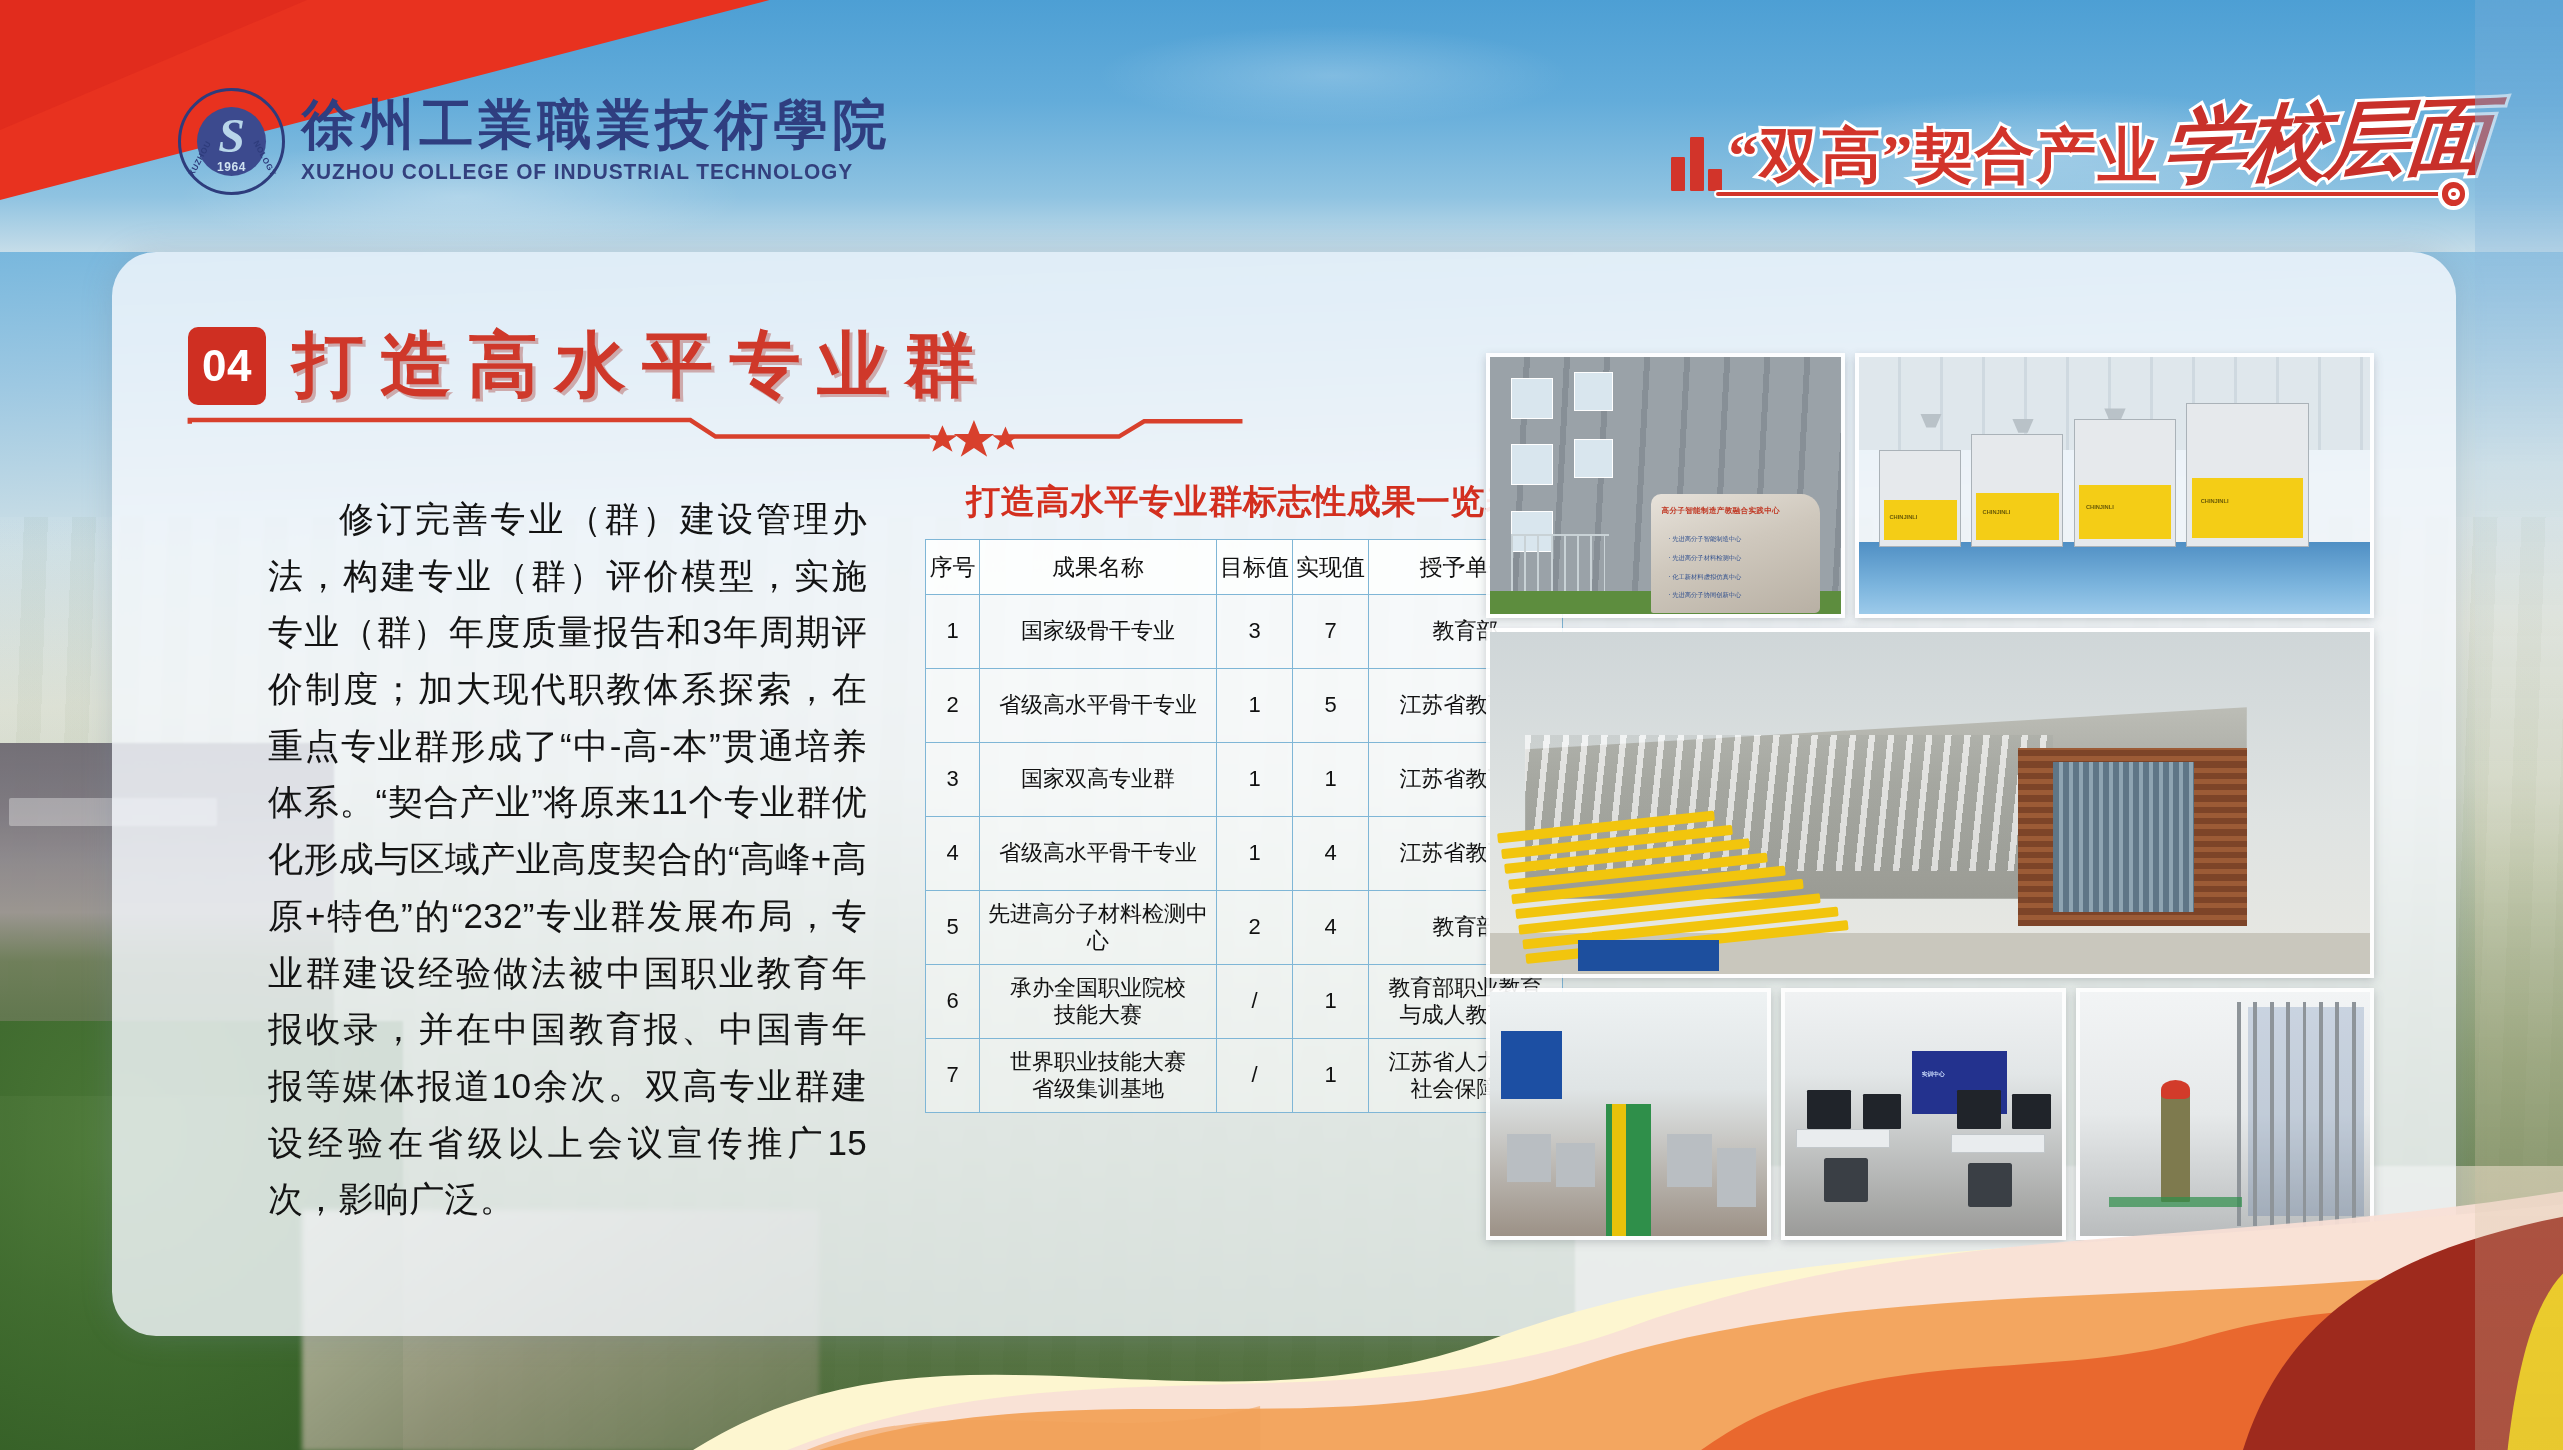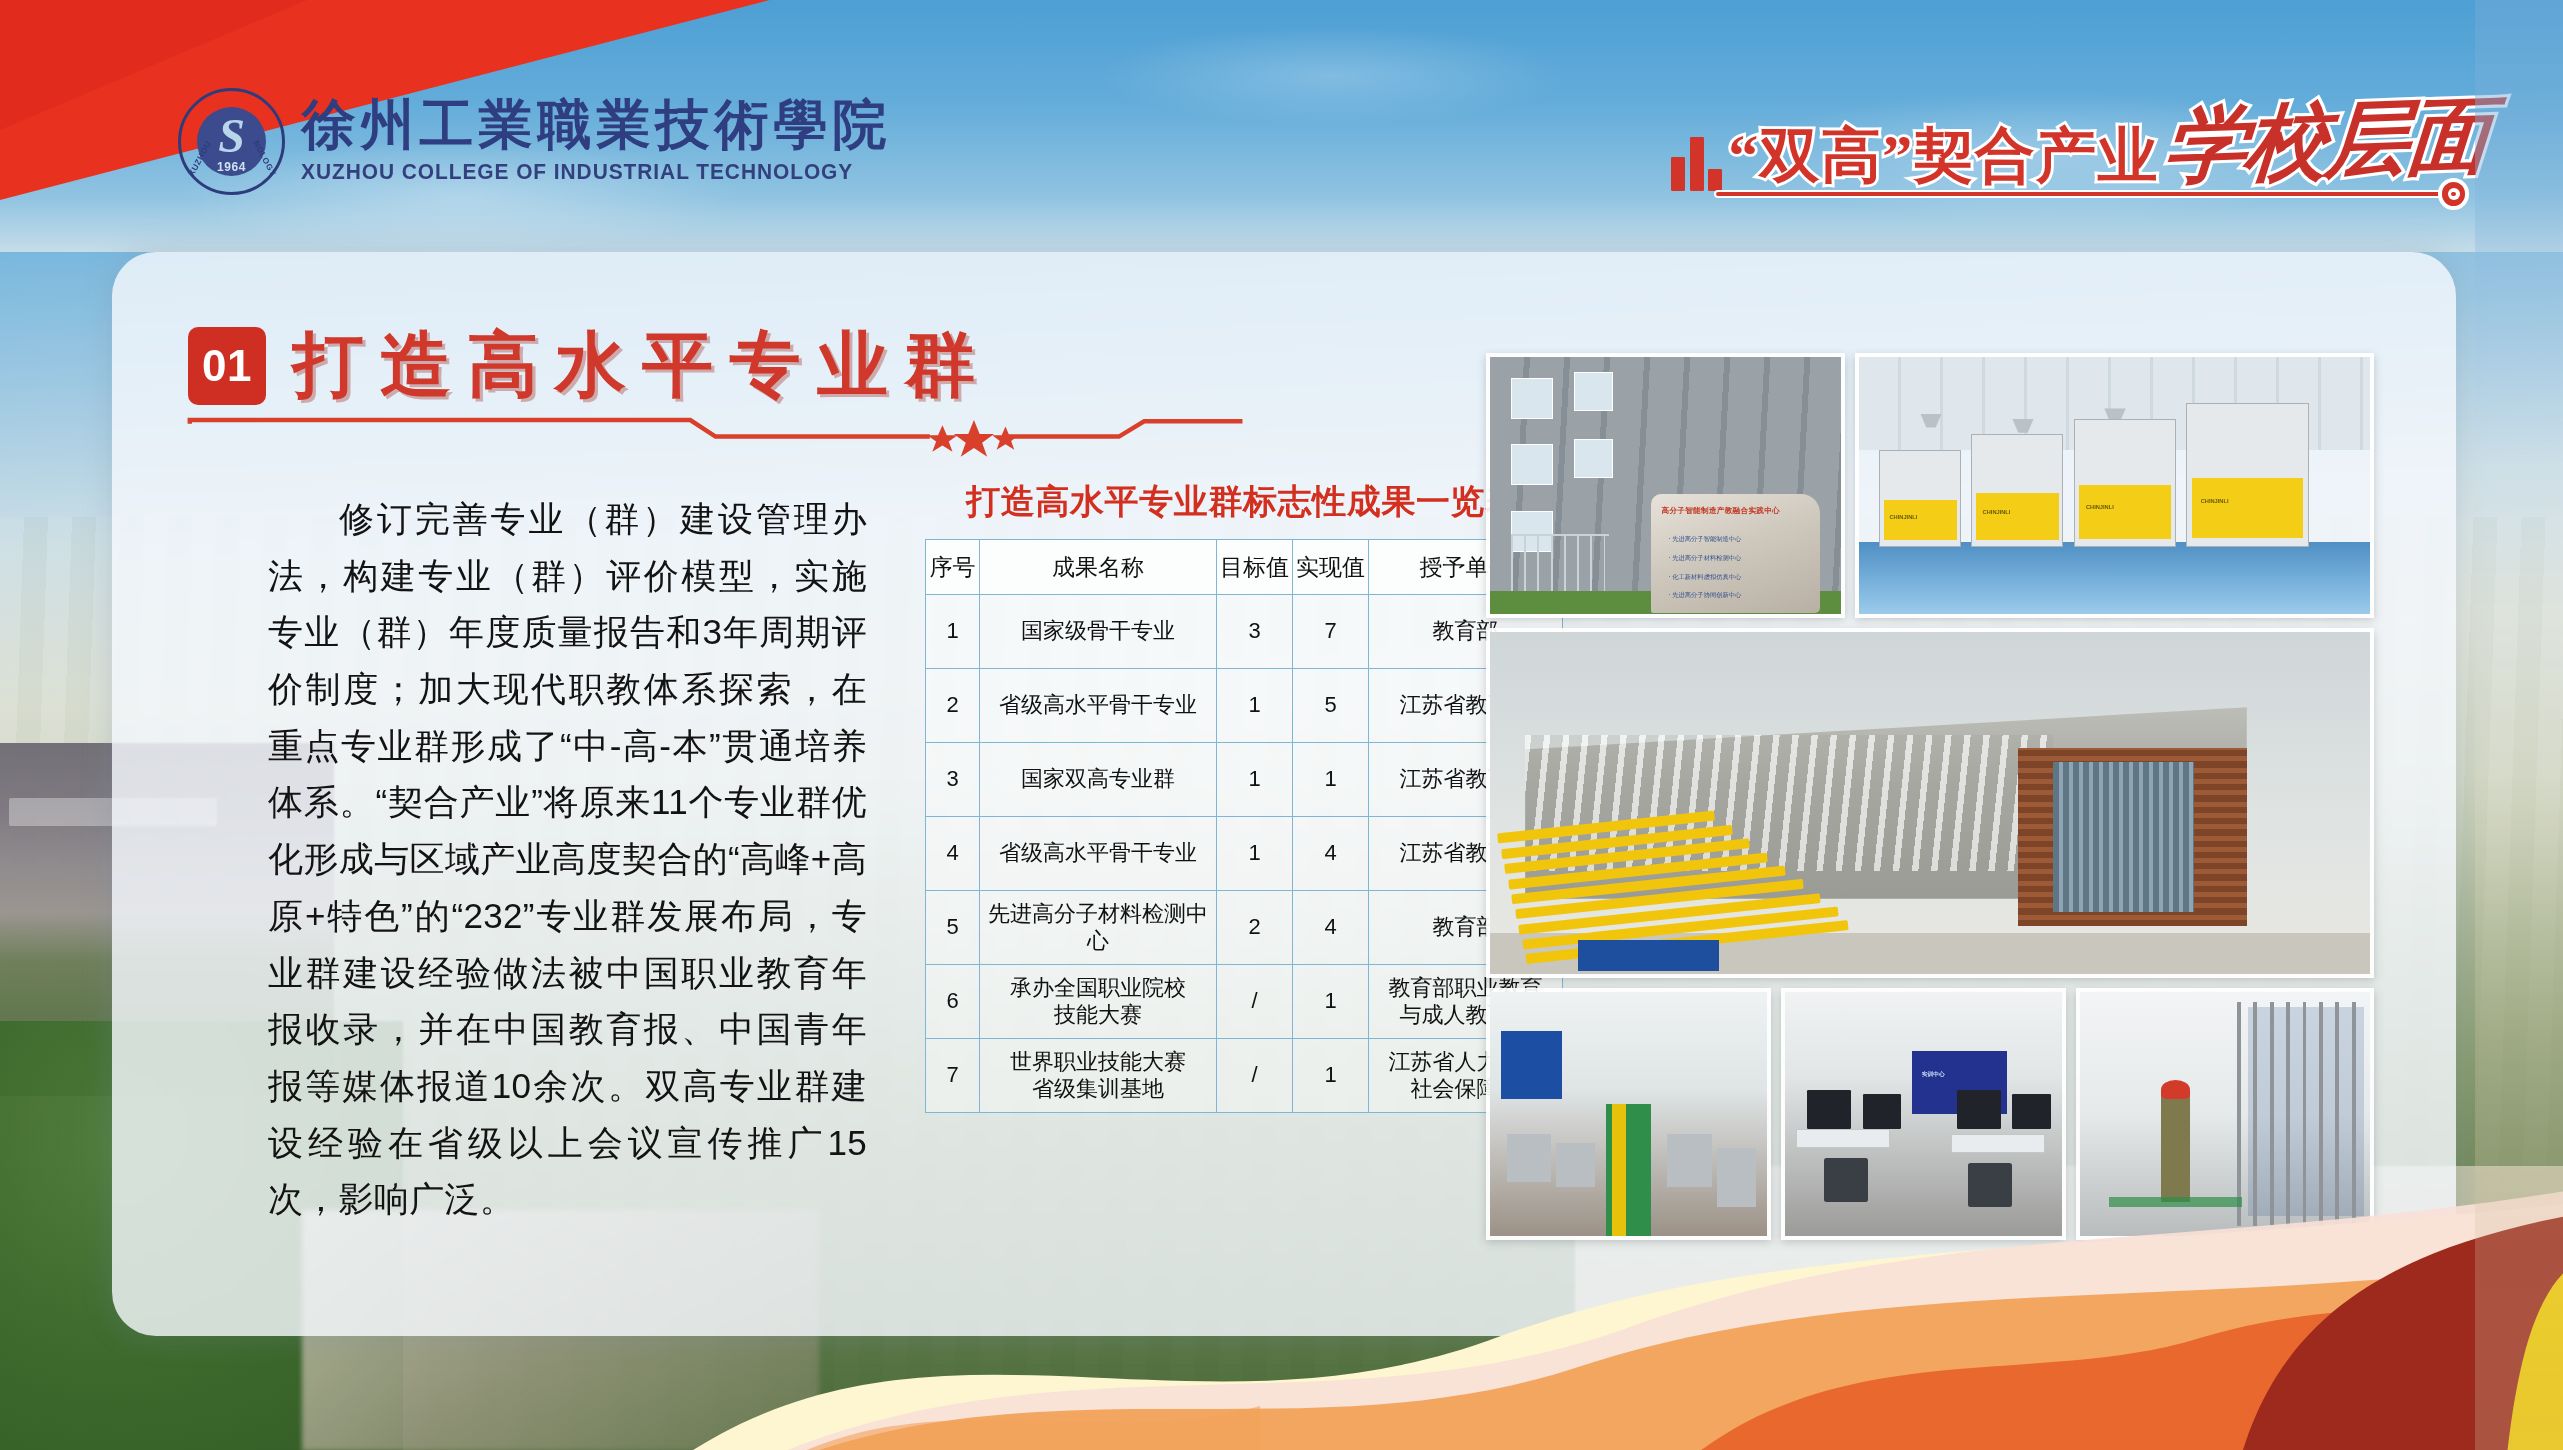--- a/index.html
+++ b/index.html
@@ -352,21 +352,21 @@
     <div class="banner-main">“双高”契合产业</div>
     <div class="banner-calli">学校层面</div>
     <div class="banner-underline"></div>
     <div class="banner-dot"></div>
   </div>
 
   <div class="panel">
     <div class="panel-inner">
 
       <div class="sec-title">
-        <div class="num-badge">01</div>
+        <div class="num-badge">04</div>
         <div class="sec-title-text">打造高水平专业群</div>
       </div>
 
       <div class="rule-wrap">
         <svg viewBox="0 0 1680 60" preserveAspectRatio="none">
           <path d="M6 14 L6 8 L800 8 L840 34 L1180 34" fill="none" stroke="#d8402c" stroke-width="7"></path>
           <path d="M1300 34 L1480 34 L1520 10 L1676 10" fill="none" stroke="#d8402c" stroke-width="7"></path>
           <polygon points="1200,16 1207,32 1224,32 1210,42 1216,58 1200,48 1184,58 1190,42 1176,32 1193,32" fill="#d8402c"></polygon>
           <polygon points="1250,8 1259,30 1282,30 1263,44 1271,66 1250,52 1229,66 1237,44 1218,30 1241,30" fill="#d8402c"></polygon>
           <polygon points="1300,18 1306,32 1321,32 1309,41 1314,55 1300,46 1286,55 1291,41 1279,32 1294,32" fill="#d8402c"></polygon>

